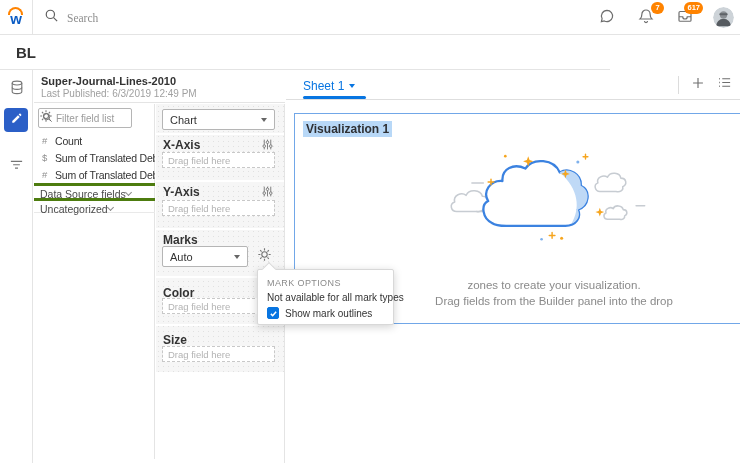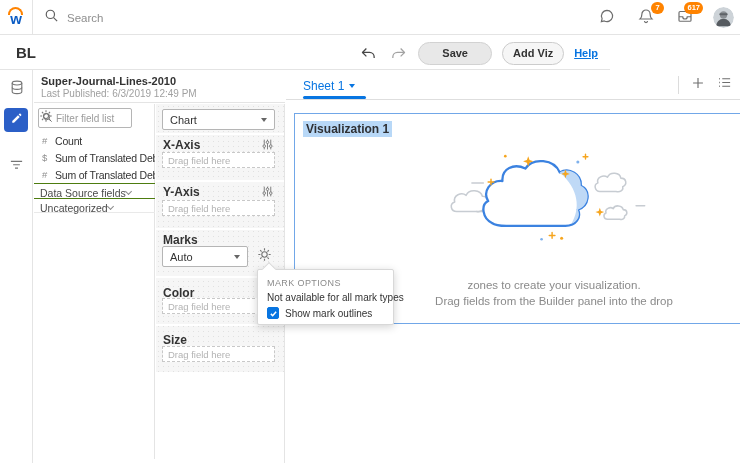--- a/index.html
+++ b/index.html
@@ -7,21 +7,21 @@
   body { font-family:"Liberation Sans", sans-serif; color:#333; background:#fff; }
   .app { position:relative; width:740px; height:463px; overflow:hidden; background:#fff; }
 
   
   .topbar { position:absolute; left:0; top:0; width:740px; height:35px; background:#fff; border-bottom:1px solid #e4e4e4; }
   .logo-box { position:absolute; left:0; top:0; width:33px; height:35px; border-right:1px solid #e4e4e4; display:flex; align-items:center; justify-content:center; cursor:pointer; }
   .logo { position:relative; width:20px; height:22px; }
   .logo .arc { position:absolute; left:2px; top:0; width:15px; height:8px; border:2.5px solid #ff8300; border-bottom:none; border-radius:9px 9px 0 0; }
   .logo .w { position:absolute; left:0; top:3px; width:20px; text-align:center; font-size:15px; font-weight:bold; color:#0b5cc4; }
   .search-wrap { position:absolute; left:44px; top:0; height:35px; display:flex; align-items:center; gap:8px; }
-  .search-input { border:none; outline:none; font-size:11.5px; width:300px; color:#333; font-family:Liberation Sans, sans-serif; }
+  .search-input { border:none; outline:none; font-size:11.5px; width:300px; color:#333; font-family:Liberation Serif, serif; }
   .search-input::placeholder { color:#8e8e8e; }
   .top-icons { position:absolute; right:6px; top:0; height:35px; display:flex; align-items:center; gap:17px; }
   .icon-btn { position:relative; width:22px; height:22px; display:flex; align-items:center; justify-content:center; cursor:pointer; }
   .badge { position:absolute; top:-5px; right:-7px; min-width:13px; height:12px; padding:0 3px; background:#ff8300; color:#fff; font-size:7.5px; font-weight:bold; border-radius:7px; display:flex; align-items:center; justify-content:center; }
   .avatar { width:21px; height:21px; border-radius:50%; overflow:hidden; cursor:pointer; }
 
   
   .actionbar { position:absolute; left:0; top:36px; width:610px; height:34px; background:#fff; border-bottom:1px solid #e4e4e4; }
   .page-title { position:absolute; left:16px; top:8px; font-size:15px; font-weight:bold; color:#333; }
   .actions { position:absolute; right:12px; top:0; height:34px; display:flex; align-items:center; gap:10px; }
@@ -46,21 +46,21 @@
   
   .fields-panel { position:absolute; left:34px; top:104px; width:121px; height:355px; background:#fff; border-right:1px solid #e4e4e4; }
   .filter-row { position:absolute; left:4px; top:4px; display:flex; align-items:center; gap:4px; }
   .filter-box { width:94px; height:20px; border:1px solid #b5b5b5; border-radius:2px; display:flex; align-items:center; padding:0 3px; gap:3px; background:#fff; }
   .filter-input { border:none; outline:none; width:72px; font-size:10px; color:#333; font-family:"Liberation Sans",sans-serif; }
   .filter-input::placeholder { color:#9b9b9b; }
   .field-list { position:absolute; left:0; top:28px; width:121px; }
   .field-row { height:17px; display:flex; align-items:center; gap:5px; padding-left:8px; cursor:pointer; overflow:hidden; }
   .field-ico { width:8px; font-size:9.5px; color:#8f8f8f; flex:0 0 auto; }
   .field-label { font-size:10.5px; color:#333; white-space:nowrap; letter-spacing:-0.2px; }
-  .section-row { height:15px; display:flex; align-items:center; padding:4px 8px 0 6px; border-top:1px solid #4d7c0f; cursor:pointer; }
+  .section-row { height:15px; display:flex; align-items:center; padding:4px 8px 0 6px; border-top:3px solid #4d7c0f; cursor:pointer; }
   .section-row:last-child { border-bottom:1px solid #e9e9e9; }
   .section-label { font-size:10.5px; color:#4a4a4a; }
   .chev { width:5px; height:5px; border-right:1.3px solid #8a8a8a; border-bottom:1.3px solid #8a8a8a; transform:rotate(45deg); margin-top:-3px; }
 
   
   .builder { position:absolute; left:156px; top:104px; width:129px; height:359px; background:#fff; border-right:1px solid #e4e4e4; }
   .builder-bg { position:absolute; left:0; top:0; width:128px; height:268px; background-color:#f6f6f6; background-image:radial-gradient(#e1e1e1 0.8px, transparent 0.9px); background-size:5px 5px; }
   .bsep { position:absolute; left:0; width:128px; height:2px; background:#fff; }
   .select-box { position:absolute; height:21px; background:#fff; border:1px solid #b5b5b5; border-radius:2px; display:flex; align-items:center; justify-content:space-between; padding:0 7px; cursor:pointer; }
   .select-box .sel-label { font-size:11px; color:#333; }
@@ -154,37 +154,20 @@
             <circle cx="12" cy="9" r="4.2" fill="#8a8f94"></circle>
             <path d="M3.5 22a8.5 8.5 0 0 1 17 0z" fill="#565b60"></path>
             <rect x="7" y="7" width="10" height="2.4" rx="1.2" fill="#3a3f44" opacity=".55"></rect>
           </svg>
       </div>
     </div>
   </header>
 
   <div class="actionbar">
     <div class="page-title">BL</div>
-    <div class="actions">
-      <div class="tool-icon">
-        <svg width="17" height="17" viewBox="0 0 24 24" fill="none" stroke="#474747" stroke-width="1.8" stroke-linejoin="round">
-            <path d="M9 5L3.5 10.5 9 16"></path>
-            <path d="M4 10.5h9.5a6.5 6.5 0 0 1 6.5 6.5v1.5"></path>
-          </svg>
-      </div>
-      <div class="tool-icon">
-        <svg width="17" height="17" viewBox="0 0 24 24" fill="none" stroke="#a3a3a3" stroke-width="1.8" stroke-linejoin="round">
-            <path d="M15 5l5.5 5.5L15 16"></path>
-            <path d="M20 10.5h-9.5A6.5 6.5 0 0 0 4 17v1.5"></path>
-          </svg>
-      </div>
-      <button class="pill save">Save</button>
-      <button class="pill addviz">Add Viz</button>
-      <span class="help-link">Help</span>
-    </div>
   </div>
 
   <nav class="rail">
     <div class="rail-icon db">
       <span>
         <svg width="16" height="17" viewBox="0 0 20 20" fill="none" stroke="#757575" stroke-width="1.4">
             <ellipse cx="10" cy="4.5" rx="6" ry="2.4"></ellipse>
             <path d="M4 4.5v10.8c0 1.3 2.7 2.4 6 2.4s6-1.1 6-2.4V4.5"></path>
             <path d="M4 10c0 1.3 2.7 2.4 6 2.4s6-1.1 6-2.4"></path>
           </svg>

